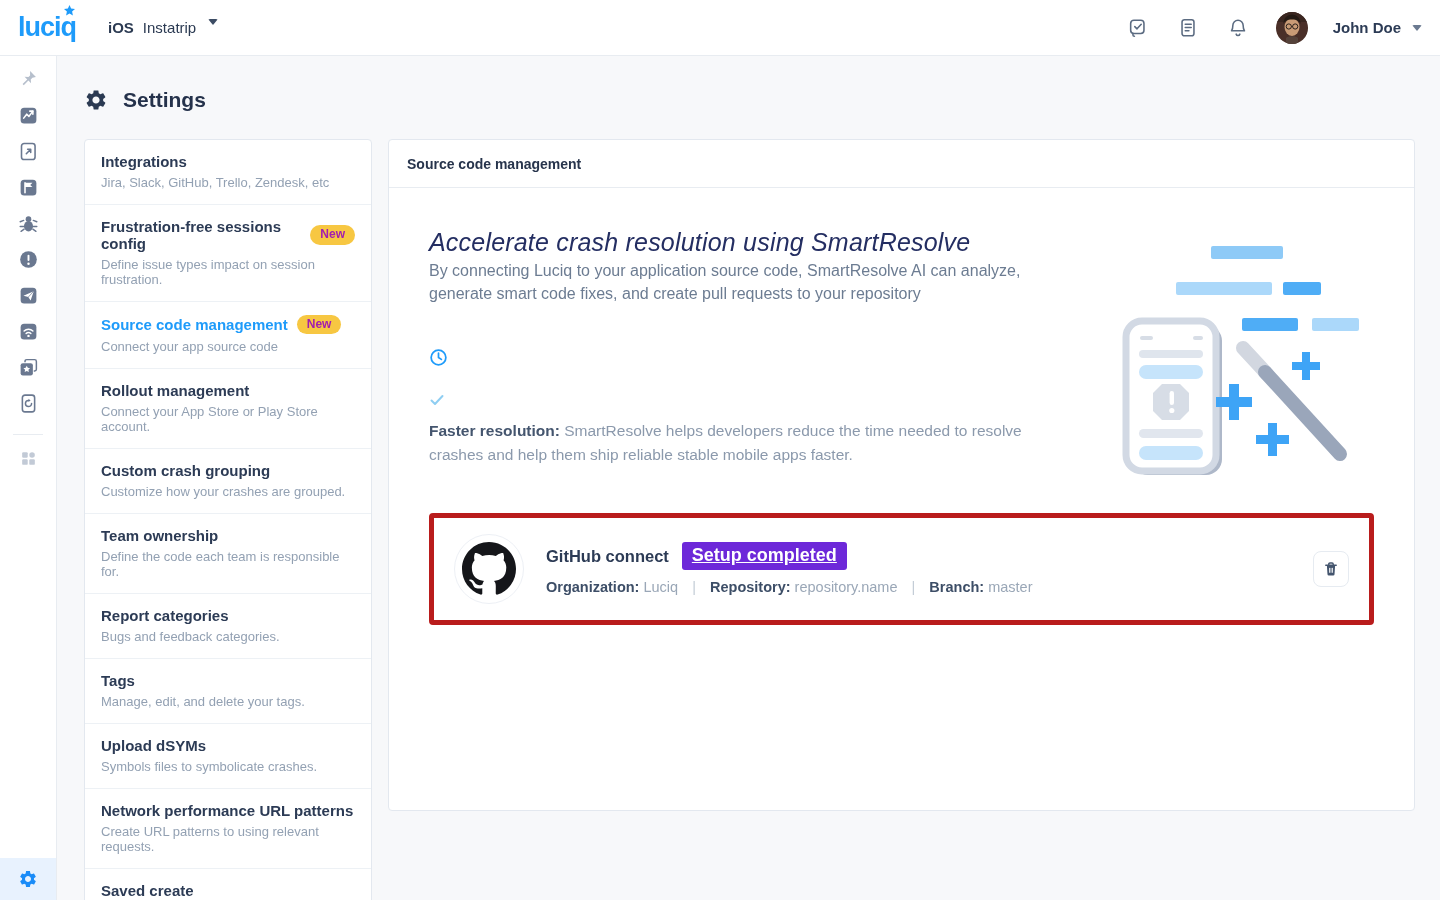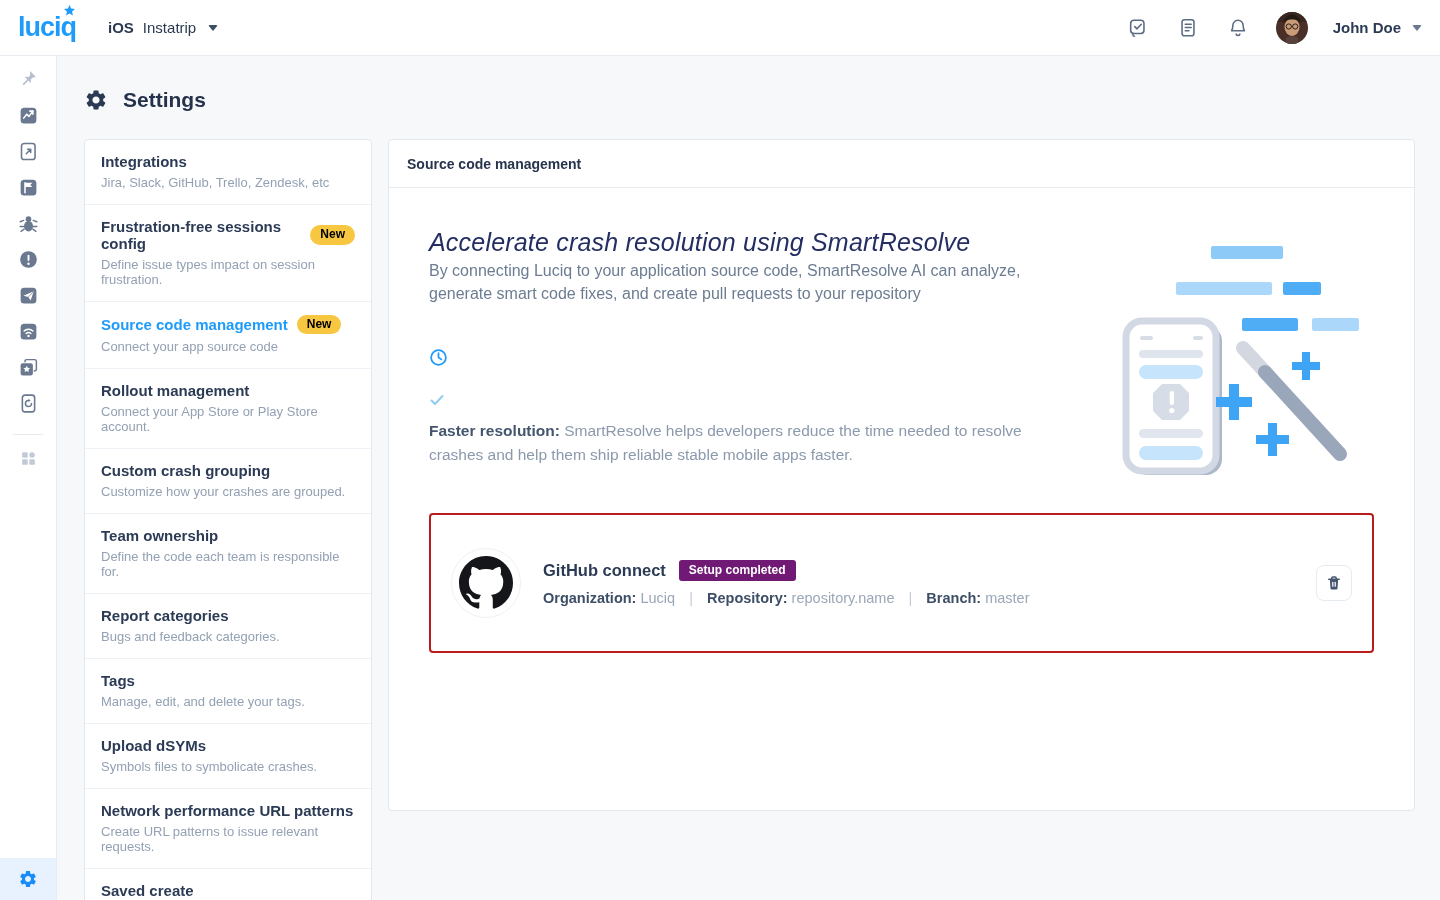--- a/index.html
+++ b/index.html
@@ -5,21 +5,21 @@
   * { margin:0; padding:0; box-sizing:border-box; }
   html,body { width:1440px; height:900px; overflow:hidden; }
   body { font-family:"Liberation Sans", sans-serif; background:#f7f8fa; color:#2c3b55; }
 
   
   .topbar { position:fixed; top:0; left:0; right:0; height:56px; background:#fff;
     border-bottom:1px solid #e8ecf1; display:flex; align-items:center; padding:0 18px; z-index:20; }
   .logo { position:relative; font-size:27px; font-weight:800; letter-spacing:-1px;
     color:#1e9bfa; padding-right:6px; cursor:pointer; }
   .logo .logo-star { position:absolute; left:45px; top:-7px; }
-  .app-switcher { display:flex; align-items:center; margin-left:26px; cursor:pointer; }
+  .app-switcher { display:flex; align-items:flex-start; margin-left:26px; cursor:pointer; }
   .platform { font-size:15px; font-weight:700; color:#2b3a52; }
   .app-name { font-size:15px; font-weight:500; color:#2b3a52; margin-left:9px; }
   .caret { width:0; height:0; border-left:5px solid transparent; border-right:5px solid transparent;
     border-top:6px solid #3c4c64; margin-left:12px; border-radius:2px; }
   .topbar-right { margin-left:auto; display:flex; align-items:center; }
   .tb-icon-btn { width:24px; height:24px; margin-left:26px; cursor:pointer; display:grid; place-items:center; }
   .tb-icon-btn svg { stroke:#5b6b81; fill:none; stroke-width:1.7; stroke-linecap:round; stroke-linejoin:round; }
   .user-chip { display:flex; align-items:center; margin-left:26px; cursor:pointer; }
   .avatar { width:32px; height:32px; border-radius:50%; overflow:hidden; flex:none; }
   .user-name { font-size:15px; font-weight:600; color:#2c3b55; margin-left:25px; }
@@ -40,50 +40,50 @@
   .page-title { font-size:21px; font-weight:700; color:#25324b; }
   .columns { display:flex; align-items:flex-start; gap:16px; margin-top:27px; }
 
   
   .menu-card { width:288px; flex:none; background:#fff; border:1px solid #e3e8ef; border-radius:4px; }
   .menu-item { padding:13px 16px 14px; border-bottom:1px solid #edf1f5; cursor:pointer; }
   .menu-item:last-child { border-bottom:none; }
   .mi-title { font-size:15px; font-weight:700; color:#2c3b55; display:flex; align-items:center; gap:9px; }
   .menu-item.active .mi-title { color:#1e9bfa; }
   .mi-desc { margin-top:5px; font-size:13px; color:#93a1b3; }
-  .badge-new { background:#f7c742; color:#000000; font-size:12px; font-weight:700;
+  .badge-new { background:#f7c742; color:#a21caf; font-size:12px; font-weight:700;
     padding:2px 10px 3px; border-radius:10px; line-height:1.2; }
 
   
   .panel { flex:1; background:#fff; border:1px solid #e3e8ef; border-radius:4px; height:672px; }
   .panel-header { padding:15px 18px 14px; border-bottom:1px solid #e8ecf1; }
   .panel-title { font-size:14px; font-weight:700; color:#27344c; }
   .panel-body { position:relative; padding:40px; }
   .hero-title { font-size:25px; font-weight:500; color:#242e62; letter-spacing:.2px;font-style:italic; }
   .hero-desc { margin-top:2px; font-size:16px; line-height:1.45; color:#6c7c92; max-width:640px; }
   .section-head { display:flex; align-items:center; gap:11px; margin-top:43px; }
   .section-title { font-size:17px; font-weight:700; color:#2b3a55; }
   .bullet { display:flex; gap:11px; margin-top:23px; max-width:625px;flex-direction:column; }
   .bullet-check { flex:none; margin-top:2px; }
   .bullet-text { font-size:15.5px; line-height:1.5; color:#8b99ac; }
   .bullet-text b { color:#44556e; font-weight:700; }
   .learn-more { margin-top:21px; margin-left:27px; font-size:15.5px; line-height:1.5;
     color:#51627b; max-width:640px; }
   .illustration { position:absolute; top:38px; right:36px; }
 
   
-  .gh-card { margin-top:47px; border:2px solid #b91c1c; border-radius:4px;
-    padding:33px 20px; display:flex; align-items:center; gap:22px; }
+  .gh-card { margin-top:47px; border:5px solid #b91c1c; border-radius:4px;
+    padding:16px 20px; display:flex; align-items:center; gap:22px; }
   .gh-logo { width:70px; height:70px; border-radius:50%; border:1px solid #edf0f5; flex:none;
     display:grid; place-items:center; }
   .gh-info { flex:1; }
   .gh-title-row { display:flex; align-items:center; gap:13px; }
   .gh-title { font-size:16.5px; font-weight:700; color:#2c3b55; }
-  .badge-green { background:#701a75; color:#fff; font-size:12px; font-weight:700;
-    padding:3px 10px 4px; border-radius:3px; }
+  .badge-green { background:#6d28d9; color:#fff; font-size:18px; font-weight:700;
+    padding:3px 10px 4px; border-radius:3px;text-decoration:underline; }
   .gh-meta { margin-top:9px; font-size:14.5px; color:#9aa7b7; }
   .gh-meta .lbl { color:#3d4e67; font-weight:600; }
   .gh-meta .sep { color:#c3ccd6; margin:0 10px; }
   .trash-btn { width:36px; height:36px; border:1px solid #e6ebf1; border-radius:8px; background:#fff;
     display:grid; place-items:center; cursor:pointer; flex:none; }
 </style>
 </head>
 <body>
 
 <header class="topbar">
@@ -285,21 +285,21 @@
       <div class="menu-item">
         <div class="mi-title">
             <span>Upload dSYMs</span>
           </div>
         <div class="mi-desc">Symbols files to symbolicate crashes.</div>
       </div>
       <div class="menu-item">
         <div class="mi-title">
             <span>Network performance URL patterns</span>
           </div>
-        <div class="mi-desc">Create URL patterns to issue relevant requests.</div>
+        <div class="mi-desc">Create URL patterns to using relevant requests.</div>
       </div>
       <div class="menu-item">
         <div class="mi-title">
             <span>Saved create</span>
           </div>
 
       </div>
 
     </div>
 

